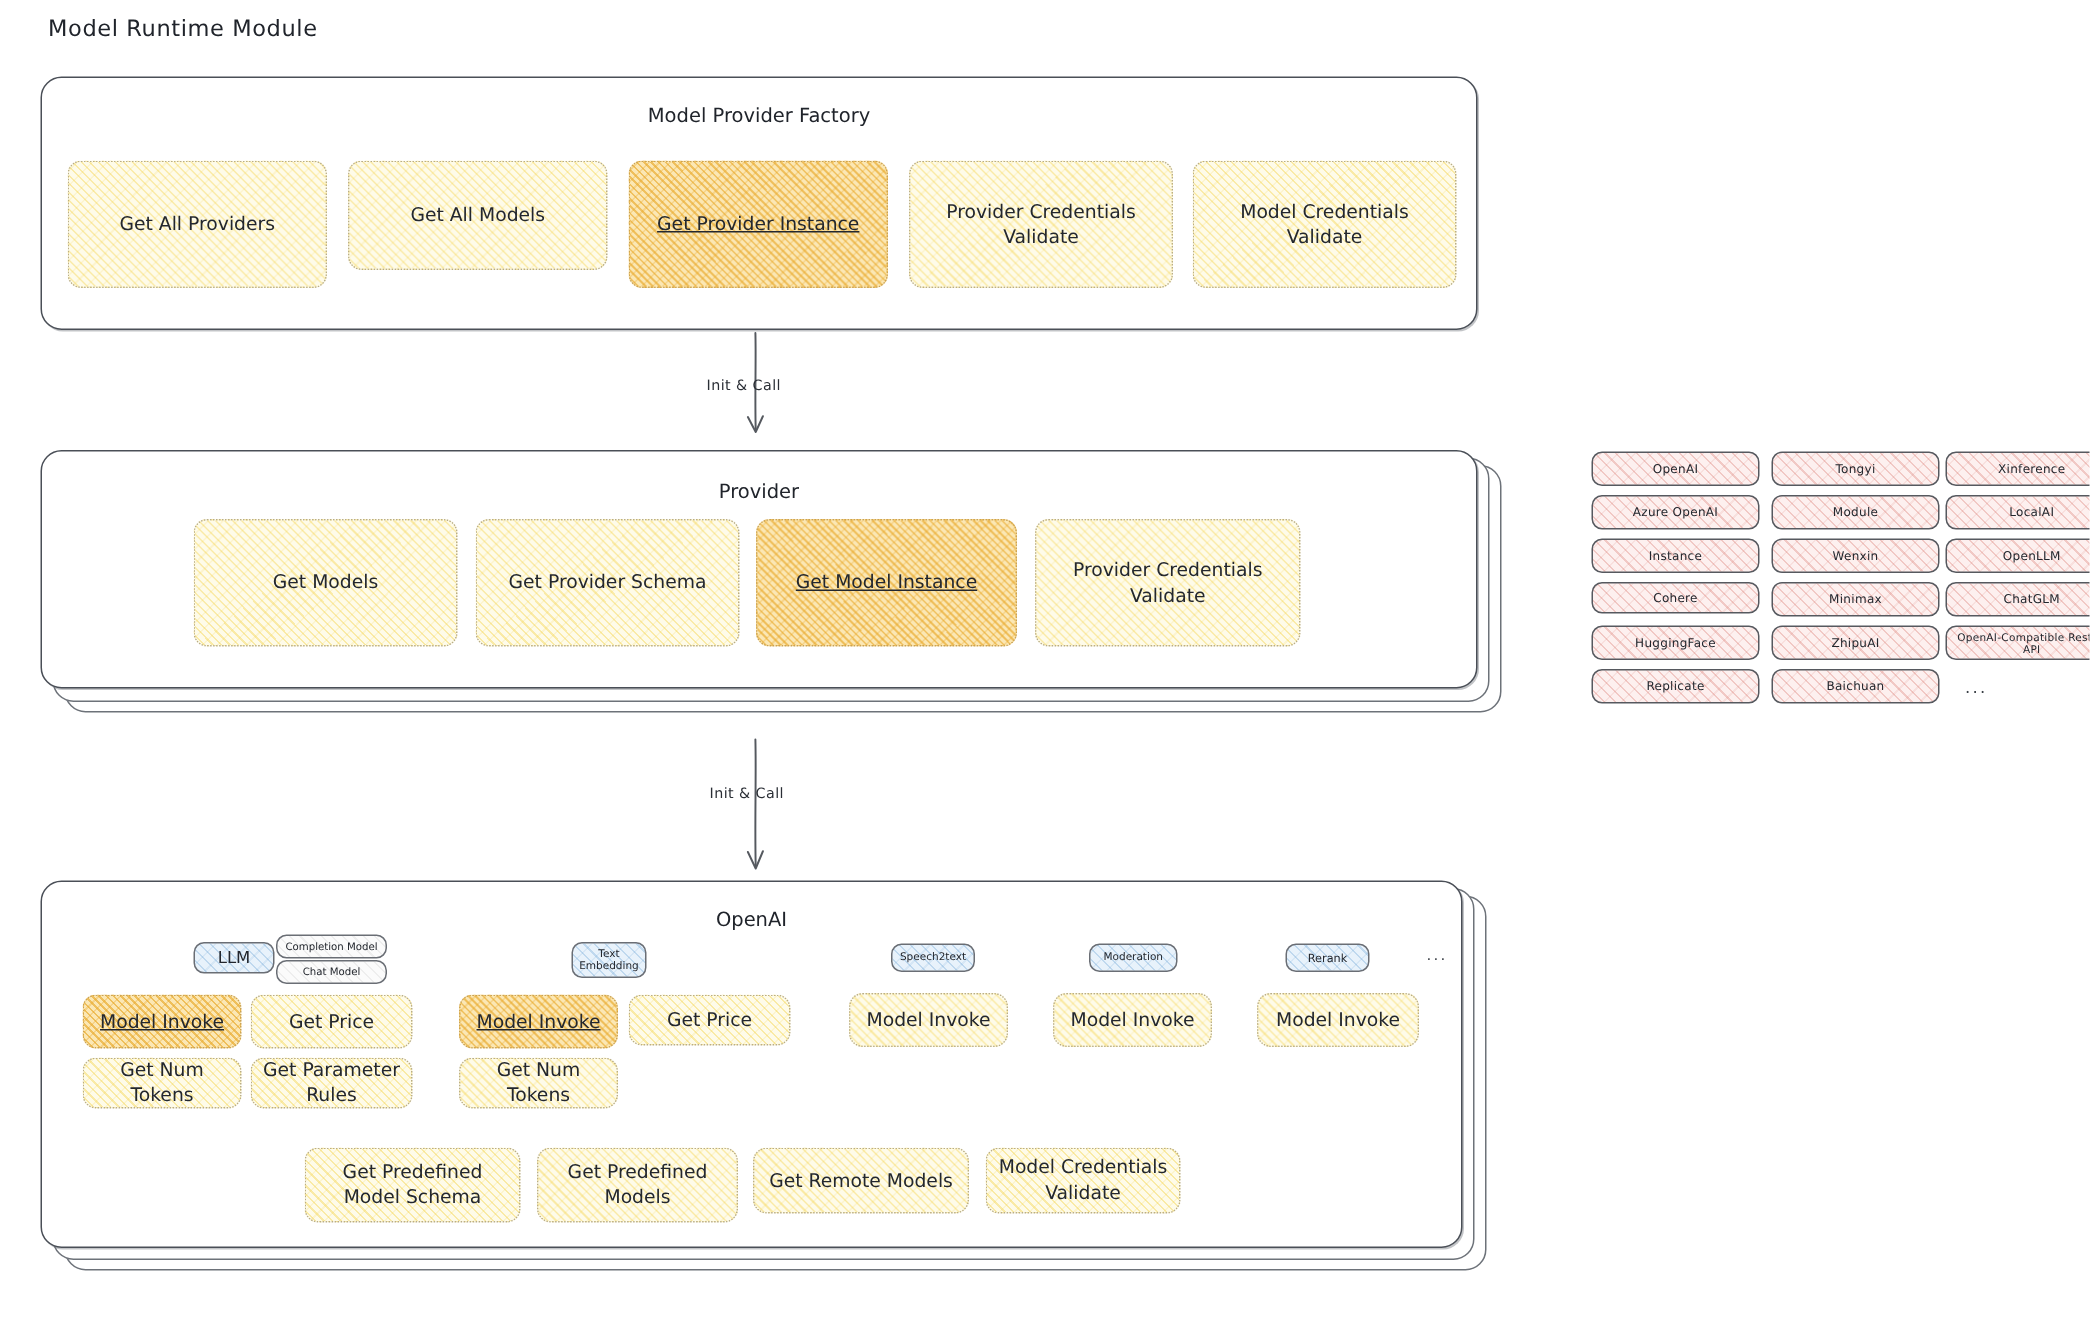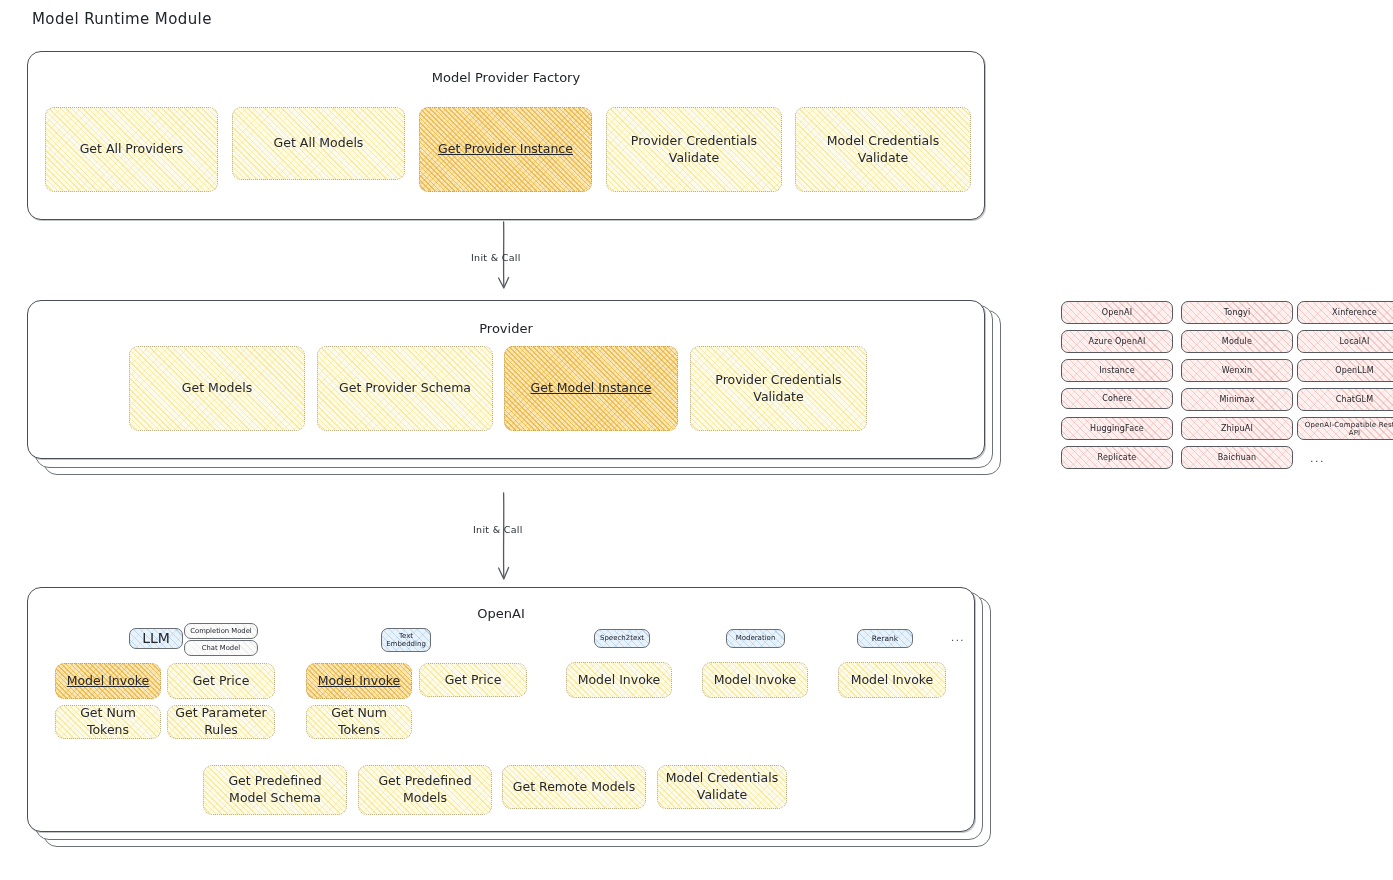--- a/index.html
+++ b/index.html
@@ -192,21 +192,21 @@
   </svg>
 </div>
 <div class="arrow-label" style="left:473px; top:524px;">Init &amp; Call</div>
 
 <div class="stack-sheet" style="left:43px; top:597px; width:948px; height:250px;"></div>
 <div class="stack-sheet" style="left:35px; top:592px; width:948px; height:248px;"></div>
 <div class="panel" id="model-panel" style="left:27px; top:587px; width:948px; height:245px;">
   <div class="panel-title" style="top:18px;">OpenAI</div>
 </div>
 <div id="model-inner">
-    <div class="tpill hatch-blue" style="left: 129px; top: 628px; width: 54px; height: 21px; font-size: 14px;">LLM</div>
+    <div class="tpill hatch-blue" style="left: 129px; top: 628px; width: 54px; height: 21px; font-size: 11px;">LLM</div>
     <div class="tpill hatch-blue" style="left: 381px; top: 628px; width: 50px; height: 24px; font-size: 7px;">Text Embedding</div>
     <div class="tpill hatch-blue" style="left: 594px; top: 629px; width: 56px; height: 19px; font-size: 7px;">Speech2text</div>
     <div class="tpill hatch-blue" style="left: 726px; top: 629px; width: 59px; height: 19px; font-size: 7px;">Moderation</div>
     <div class="tpill hatch-blue" style="left: 857px; top: 629px; width: 56px; height: 19px; font-size: 7.5px;">Rerank</div>
     <div class="tpill hatch-grey" style="left: 184px; top: 623px; width: 74px; height: 16px; font-size: 6.8px;">Completion Model</div>
     <div class="tpill hatch-grey" style="left: 184px; top: 640px; width: 74px; height: 16px; font-size: 6.8px;">Chat Model</div>
     <div class="abox hatch-strong hl" style="left: 55px; top: 663px; width: 106px; height: 36px;">Model Invoke</div>
     <div class="abox hatch-light" style="left: 167px; top: 663px; width: 108px; height: 36px;">Get Price</div>
     <div class="abox hatch-light" style="left: 55px; top: 705px; width: 106px; height: 34px;">Get Num Tokens</div>
     <div class="abox hatch-light" style="left: 167px; top: 705px; width: 108px; height: 34px;">Get Parameter Rules</div>

